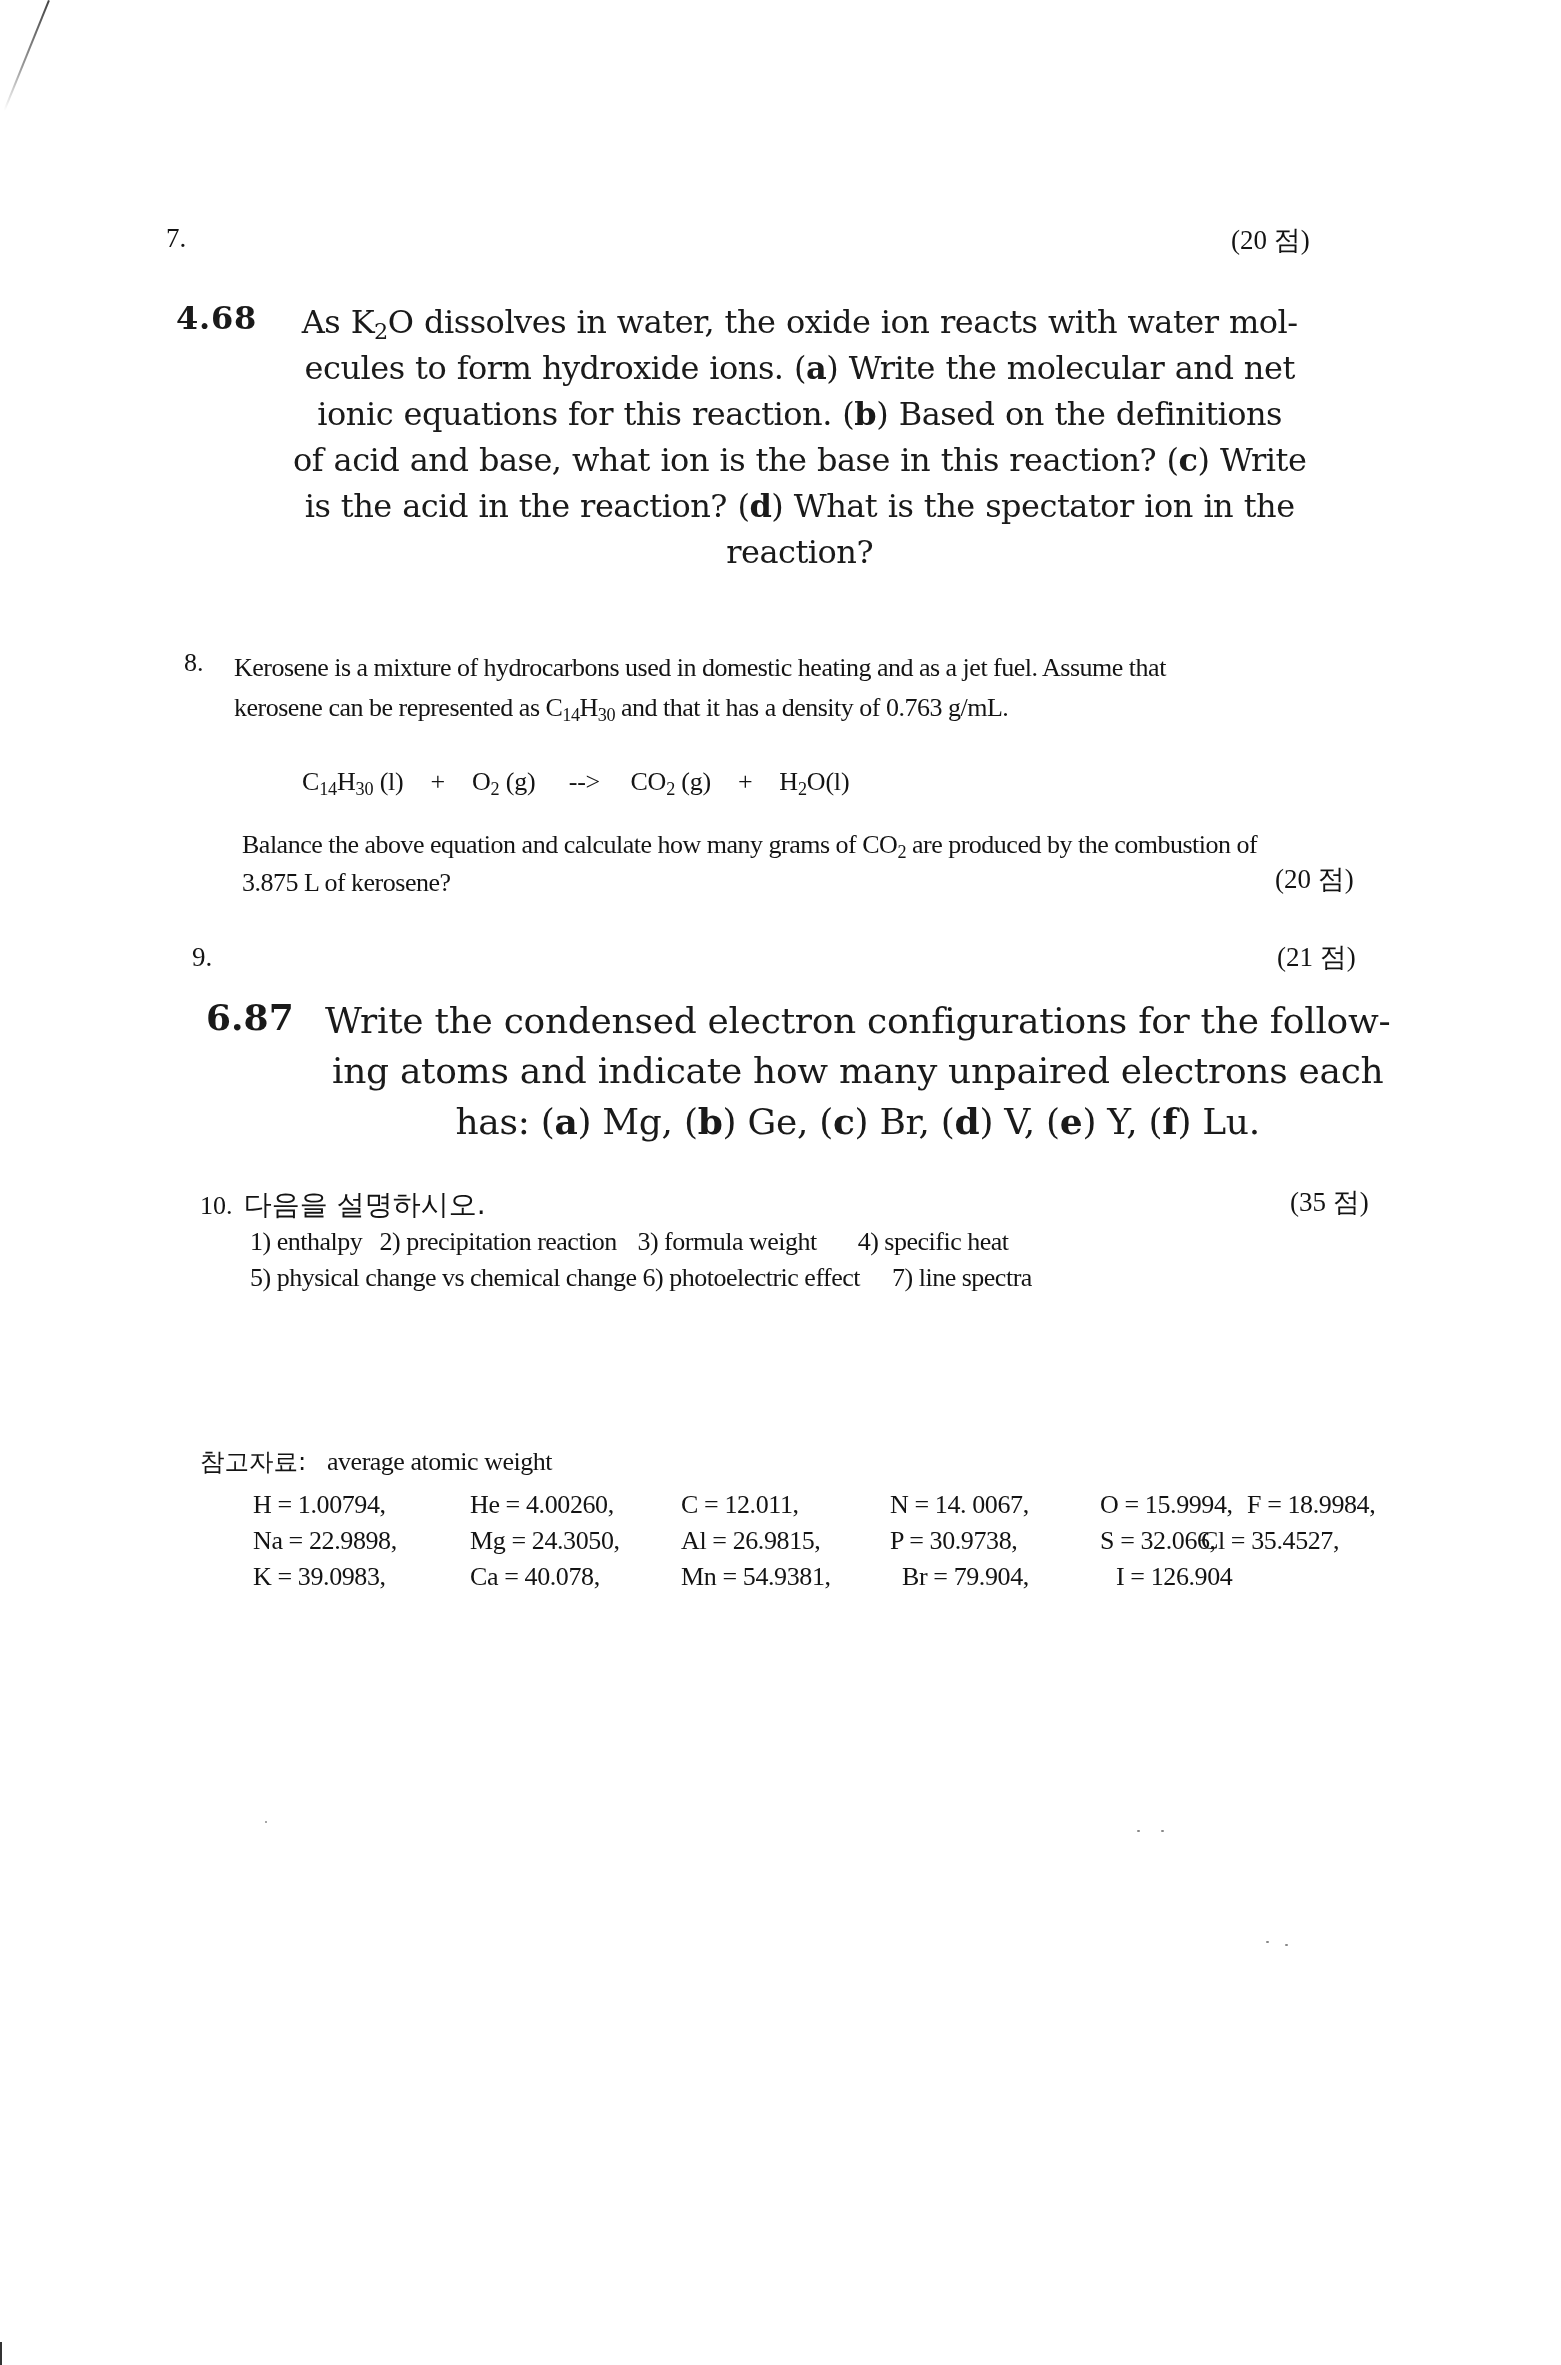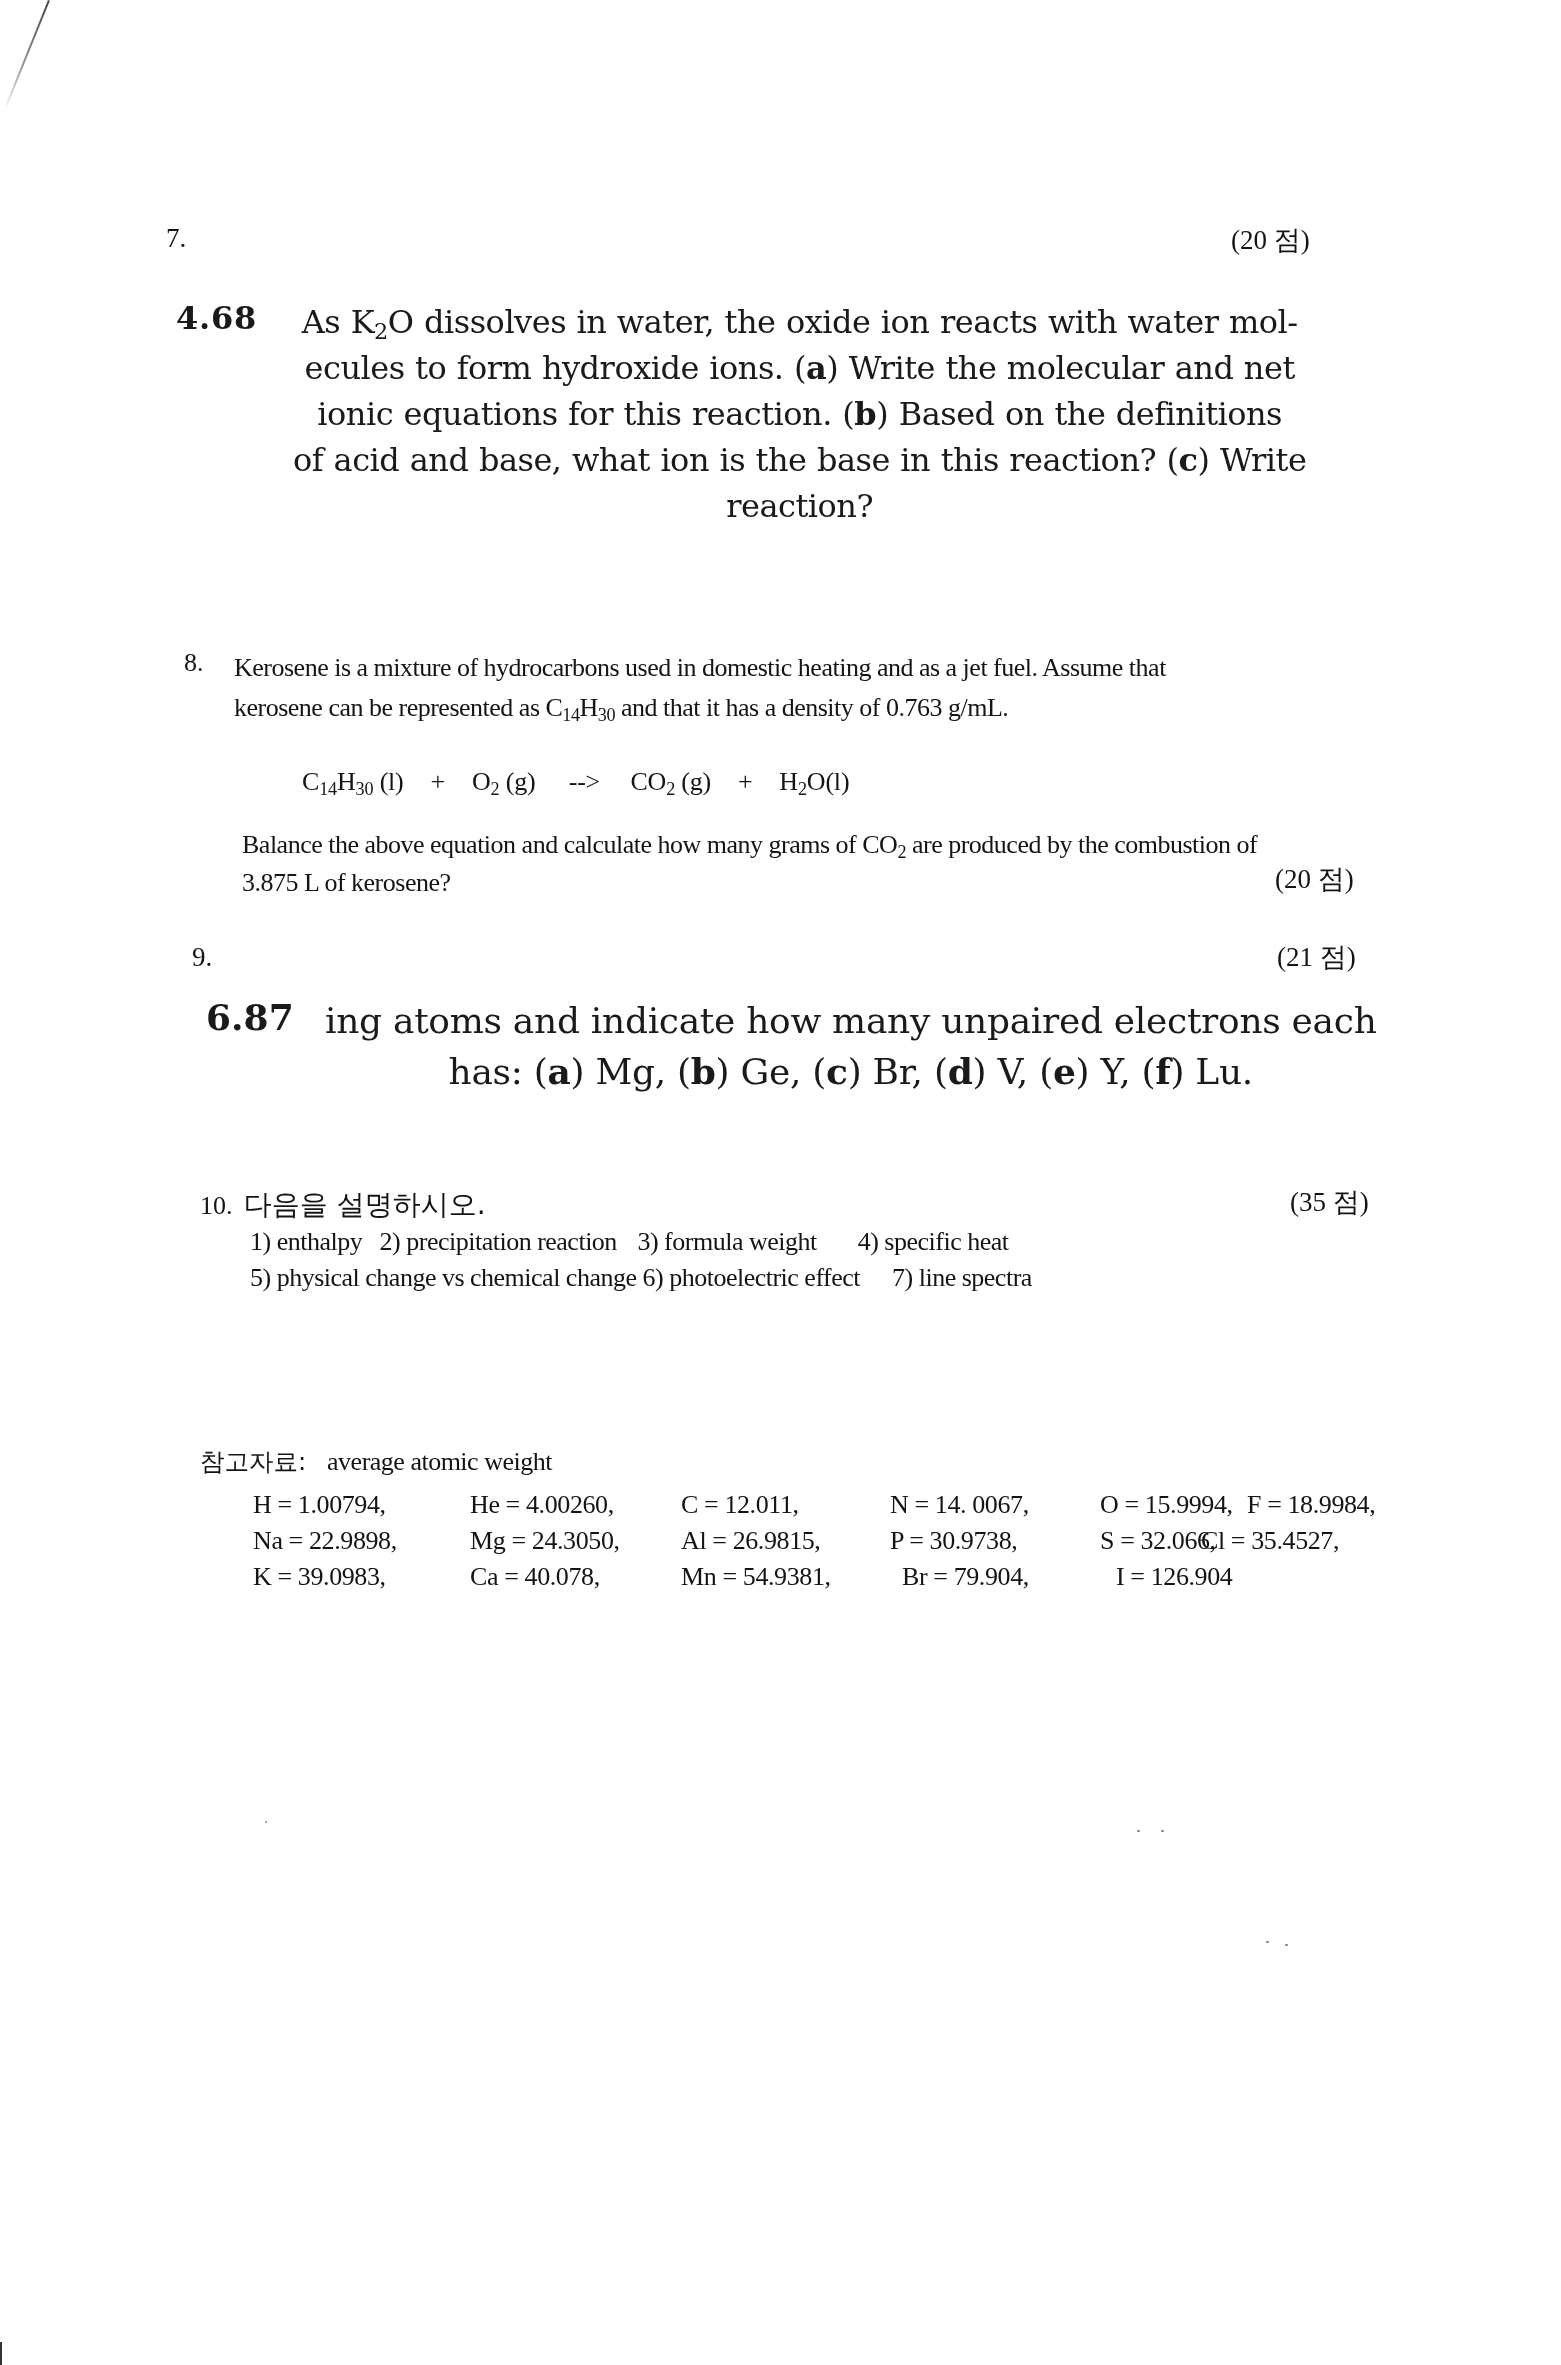--- a/index.html
+++ b/index.html
@@ -83,20 +83,21 @@
 <div class="abs qnum" style="left:166px;top:223px;">7.</div>
 <div class="abs points korean-mix" style="left:1231px;top:222px;">(20 점)</div>
 
 <div class="abs tb" id="q7-block">
   <span class="tb-num">4.68</span>
   <div class="tb-body">
     <span class="tb-line"><span>As K</span><sub>2</sub><span>O dissolves in water, the oxide ion reacts with water mol-</span></span>
     <span class="tb-line"><span>ecules to form hydroxide ions. (</span><b>a</b><span>) Write the molecular and net</span></span>
     <span class="tb-line"><span>ionic equations for this reaction. (</span><b>b</b><span>) Based on the definitions</span></span>
     <span class="tb-line"><span>of acid and base, what ion is the base in this reaction? (</span><b>c</b><span>) Write</span></span>
+    <span class="tb-line"><span>is the acid in the reaction? (</span><b>d</b><span>) What is the spectator ion in the</span></span>
     <span class="tb-line"><span>reaction?</span></span>
   </div>
 </div>
 
 <div class="abs ex" style="left:184px;top:648px;">8.</div>
 <div class="abs ex" style="left:234px;top:648px;">
   <span class="ex-line">Kerosene is a mixture of hydrocarbons used in domestic heating and as a jet fuel. Assume that</span>
   <span class="ex-line"><span>kerosene can be represented as C</span><sub>14</sub><span>H</span><sub>30</sub><span> and that it has a density of 0.763 g/mL.</span></span>
 </div>
 
@@ -117,20 +118,21 @@
   <span class="ex-line" style="line-height:38px;">3.875 L of kerosene?</span>
 </div>
 <div class="abs points" style="left:1275px;top:861px;">(20 점)</div>
 
 <div class="abs qnum" style="left:192px;top:942px;">9.</div>
 <div class="abs points" style="left:1277px;top:939px;">(21 점)</div>
 
 <div class="abs tb" id="q9-block">
   <span class="tb-num">6.87</span>
   <div class="tb-body">
+    <span class="tb-line">Write the condensed electron configurations for the follow-</span>
     <span class="tb-line">ing atoms and indicate how many unpaired electrons each</span>
     <span class="tb-line" id="q9-line3"><span>has: </span><span>(</span><b>a</b><span>) Mg, </span><span>(</span><b>b</b><span>) Ge, </span><span>(</span><b>c</b><span>) Br, </span><span>(</span><b>d</b><span>) V, </span><span>(</span><b>e</b><span>) Y, </span><span>(</span><b>f</b><span>) Lu.</span></span>
   </div>
 </div>
 
 <div class="abs ex" style="left:200px;top:1186px;">
   <span>10.</span>
   <span class="korean" style="font-size:28px;margin-left:4.8px;">다음을 설명하시오.</span>
 </div>
 <div class="abs points" style="left:1290px;top:1184px;">(35 점)</div>

